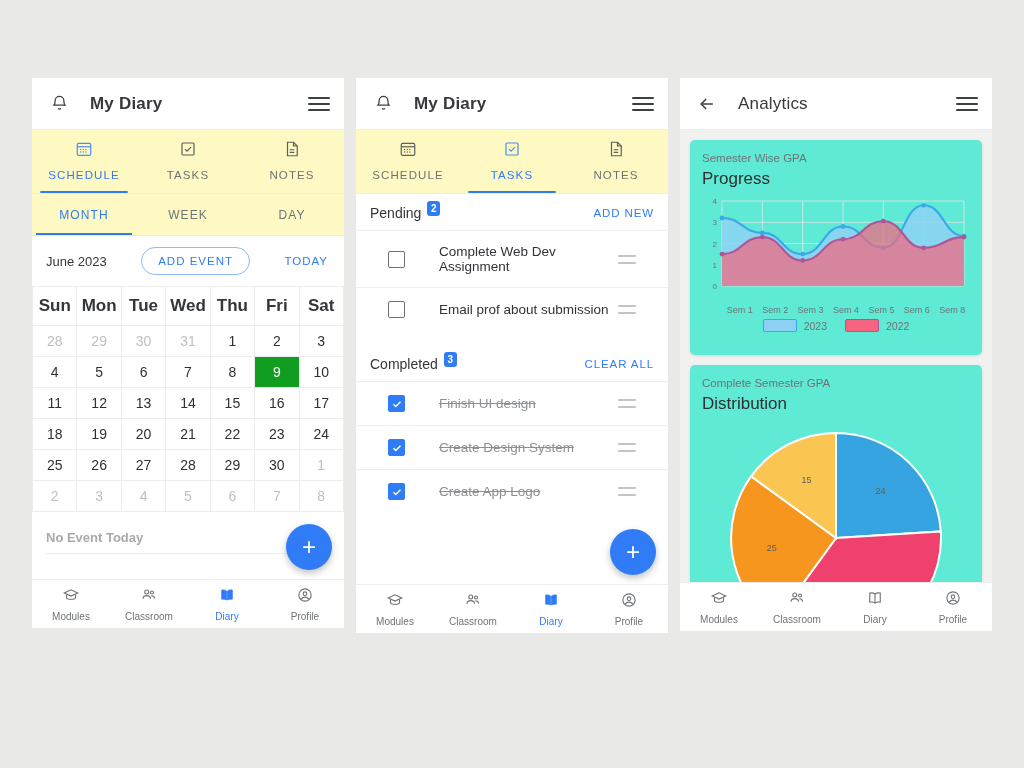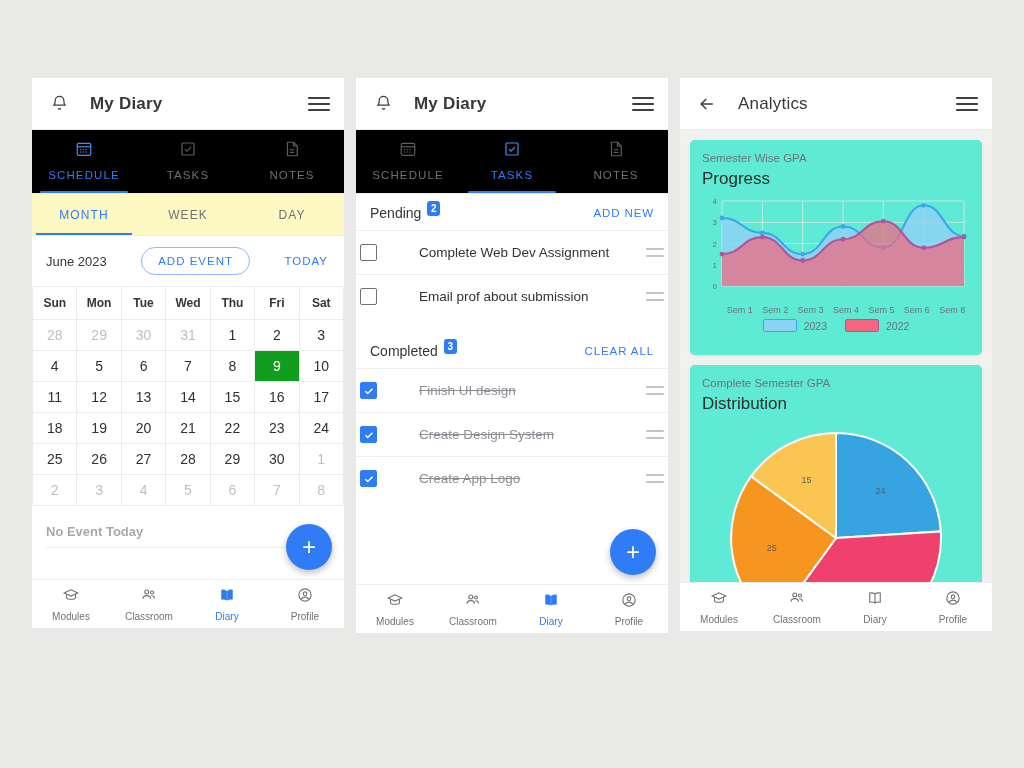--- a/index.html
+++ b/index.html
@@ -33,21 +33,21 @@
     width:26px;height:26px;display:flex;align-items:center;justify-content:center;
     flex:none;
   }
   .hamb{
     position:absolute;right:14px;top:50%;transform:translateY(-50%);
     width:22px;height:14px;display:flex;flex-direction:column;justify-content:space-between;
   }
   .hamb i{display:block;height:2px;background:#3c3f42;border-radius:1px;}
   
   .tabs{
-    display:flex;background:#000000;border-bottom:1px solid #ececec;position:relative;
+    display:flex;background:#fef9c3;border-bottom:1px solid #ececec;position:relative;
   }
   .tab{
     flex:1;display:flex;flex-direction:column;align-items:center;
     padding:10px 0 12px;position:relative;
   }
   .tab .tab-label{
     font-size:11.5px;letter-spacing:1.1px;color:#6d7276;margin-top:7px;
   }
   .tab.active .tab-label{color:#2f7cf6;}
   .tab .underline{
@@ -73,21 +73,21 @@
   }
   .monthlabel{font-size:13px;color:#33363a;}
   .add-event{
     border:1px solid #8fb9f7;border-radius:17px;color:#2f7cf6;
     font-size:11.5px;letter-spacing:1px;padding:7px 16px;background:#fff;
   }
   .today-btn{font-size:11.5px;letter-spacing:1px;color:#2f7cf6;padding-right:2px;}
   
   .cal{width:100%;border-collapse:collapse;background:#fff;}
   .cal th{
-    font-size:12px;font-weight:bold;color:#33363a;padding:9px 0;
+    font-size:17px;font-weight:bold;color:#33363a;padding:9px 0;
     border:1px solid #ececec;
   }
   .cal td{
     text-align:center;font-size:14px;color:#2e3134;
     border:1px solid #ececec;height:30px;width:14.28%;padding:0;
   }
   .cal td.muted{color:#bdbfc2;}
   .cal td .cell{
     display:flex;align-items:center;justify-content:center;height:30px;
   }
@@ -121,23 +121,22 @@
   }
   .sechead .left{display:flex;align-items:center;gap:6px;}
   .sechead .sec-title{font-size:14px;color:#33363a;}
   .badge{
     background:#2f7cf6;color:#fff;font-size:10px;font-weight:bold;
     min-width:13px;height:15px;border-radius:3px;display:flex;align-items:center;justify-content:center;
     padding:0 3px;box-sizing:border-box;position:relative;top:-5px;
   }
   .sechead .action{font-size:11.5px;letter-spacing:.9px;color:#2f7cf6;}
   .taskrow{
-    display:flex;align-items:center;padding:13px 4px;background:#fff;
+    display:flex;align-items:center;padding:13px 32px;background:#fff;
     border-top:1px solid #efefef;
-    gap:8px;
   }
   .chk{
     width:17px;height:17px;border:1.6px solid #6e7277;border-radius:2px;flex:none;
     box-sizing:border-box;
   }
   .chk.checked{
     background:#2f7cf6;border-color:#2f7cf6;display:flex;align-items:center;justify-content:center;
   }
   .tasktext{
     flex:1;margin-left:34px;font-size:13.5px;color:#303337;

